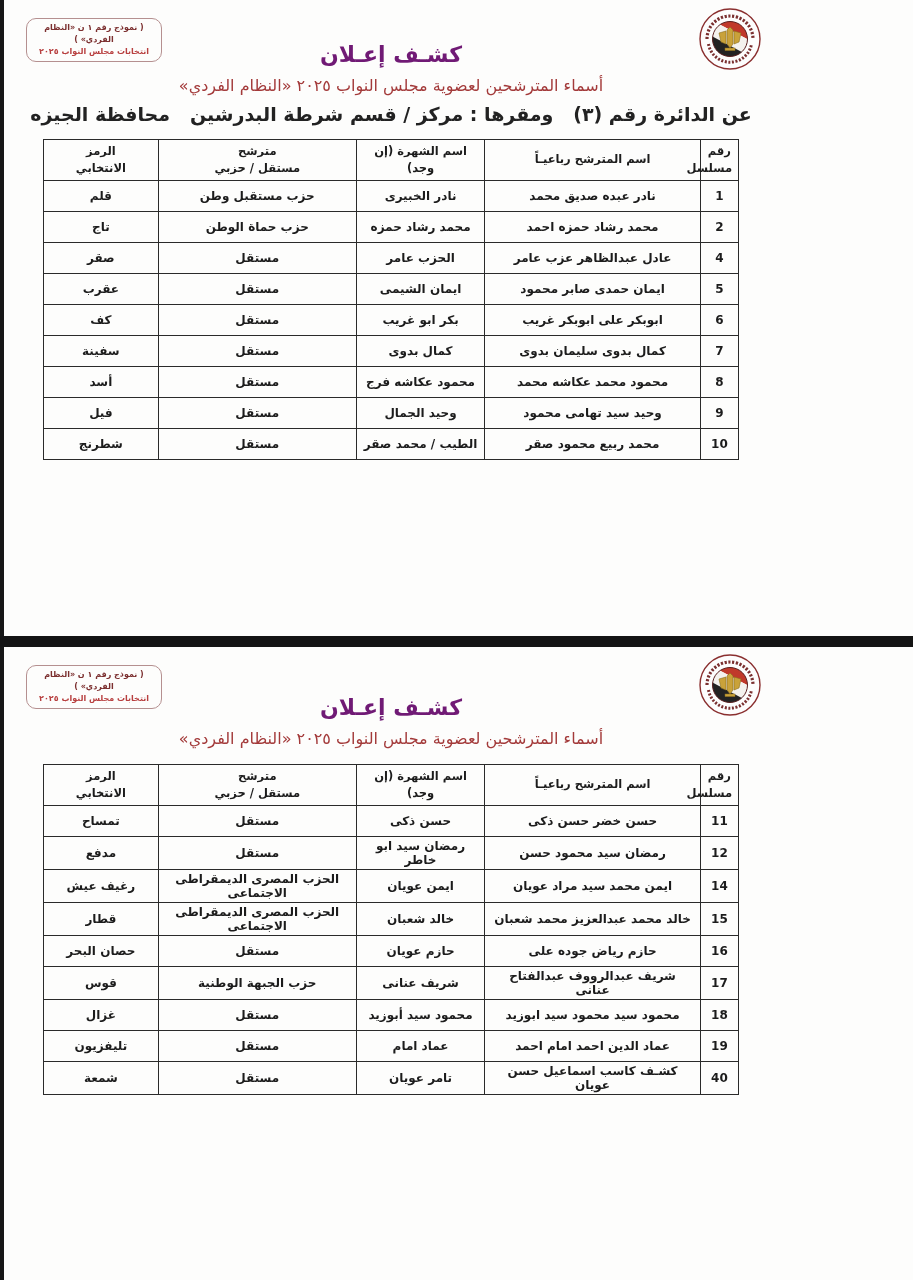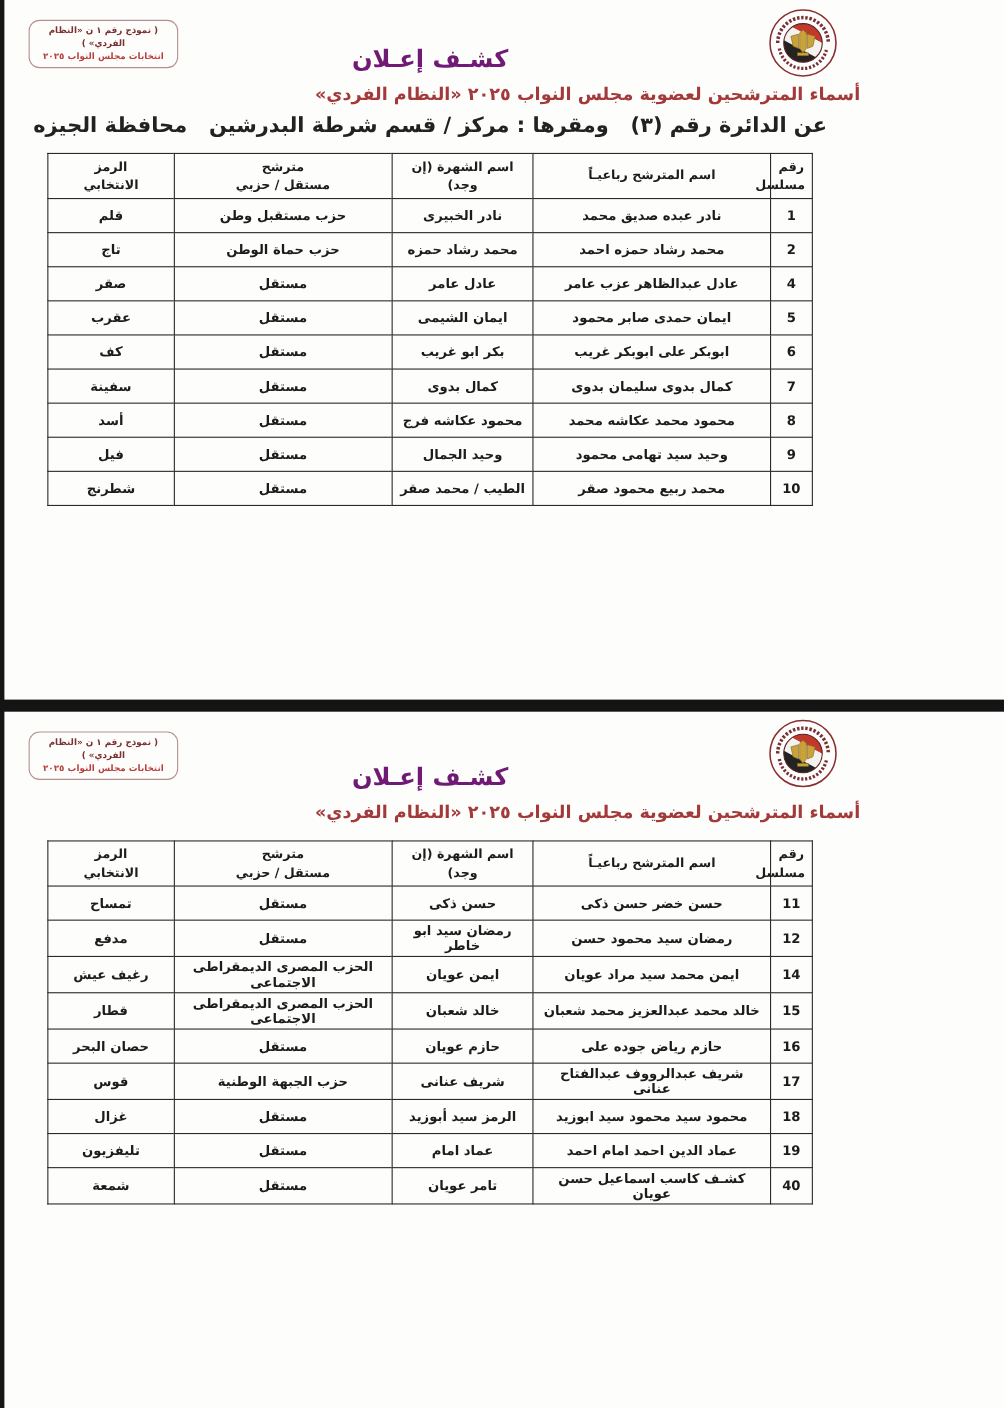--- a/index.html
+++ b/index.html
@@ -21,22 +21,22 @@
   .stamp-line1{font-size:8px;font-weight:bold;color:#7c3030;line-height:1.5;}
   .stamp-line2{font-size:8px;font-weight:bold;color:#b84040;line-height:1.5;}
   .logo{position:absolute;right:16px;top:6px;width:72px;height:66px;}
   .page-two .logo{top:5px;}
   .title{
     text-align:center;direction:rtl;padding-top:42px;
     font-size:22px;font-weight:bold;color:#701a75;letter-spacing:1px;
   }
   .page-two .title{padding-top:48px;}
   .subtitle{
-    direction:rtl;margin-top:9px;
-    font-size:16px;font-weight:bold;color:#a33a3a;
+    text-align:center;direction:rtl;margin-top:9px;
+    font-size:16px;font-weight:normal;color:#a33a3a;
   }
   .district-line{
     text-align:center;direction:rtl;margin-top:8px;
     font-size:19px;font-weight:bold;color:#222;
     white-space:pre-wrap;
   }
   .table-wrap{margin:14px 43px 0 43px;}
   .page-two .table-wrap{margin-top:16px;}
   table.candidates{
     width:100%;border-collapse:collapse;direction:rtl;
@@ -125,21 +125,21 @@
           <tr>
             <td>2</td>
             <td>محمد رشاد حمزه احمد</td>
             <td>محمد رشاد حمزه</td>
             <td>حزب حماة الوطن</td>
             <td>تاج</td>
           </tr>
           <tr>
             <td>4</td>
             <td>عادل عبدالظاهر عزب عامر</td>
-            <td>عادل عامر</td>
+            <td>الحزب عامر</td>
             <td>مستقل</td>
             <td>صقر</td>
           </tr>
           <tr>
             <td>5</td>
             <td>ايمان حمدى صابر محمود</td>
             <td>ايمان الشيمى</td>
             <td>مستقل</td>
             <td>عقرب</td>
           </tr>
@@ -282,21 +282,21 @@
           <tr>
             <td>17</td>
             <td>شريف عبدالرووف عبدالفتاح عنانى</td>
             <td>شريف عنانى</td>
             <td>حزب الجبهة الوطنية</td>
             <td>قوس</td>
           </tr>
           <tr>
             <td>18</td>
             <td>محمود سيد محمود سيد ابوزيد</td>
-            <td>الرمز سيد أبوزيد</td>
+            <td>محمود سيد أبوزيد</td>
             <td>مستقل</td>
             <td>غزال</td>
           </tr>
           <tr>
             <td>19</td>
             <td>عماد الدين احمد امام احمد</td>
             <td>عماد امام</td>
             <td>مستقل</td>
             <td>تليفزيون</td>
           </tr>

